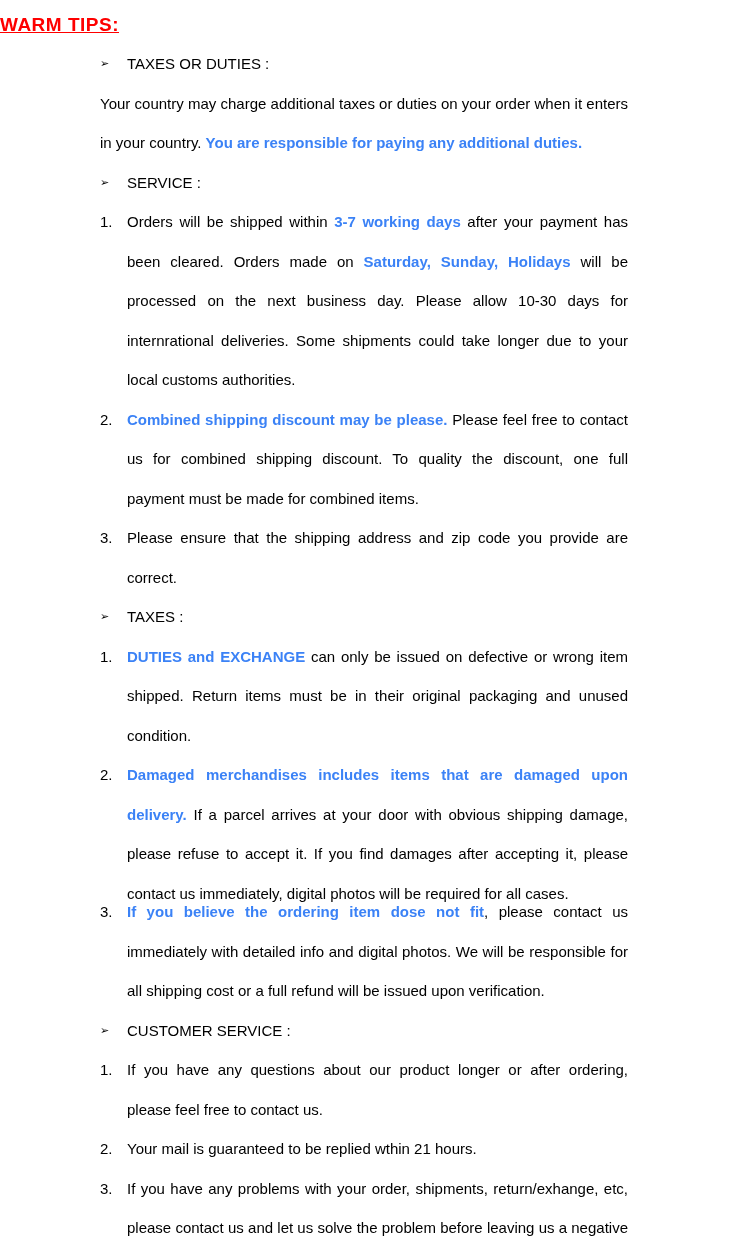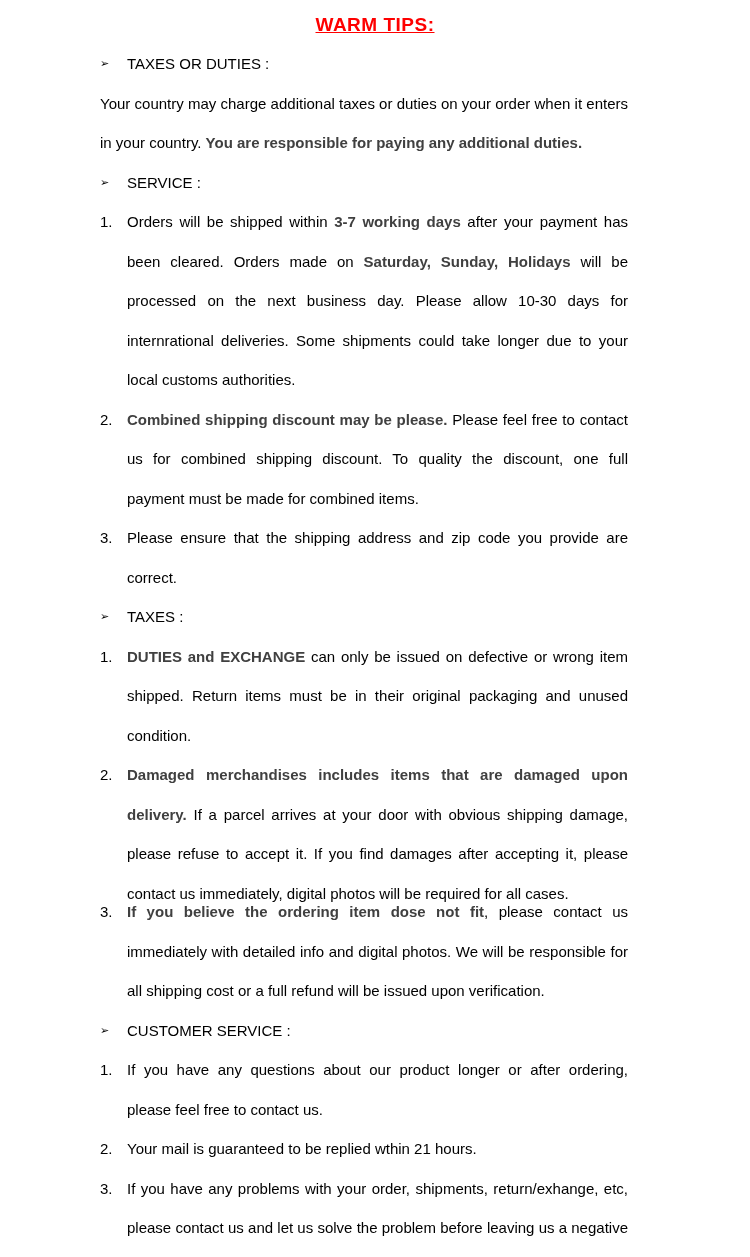--- a/index.html
+++ b/index.html
@@ -14,21 +14,21 @@
     padding-top: 14px;
     font-family: "Liberation Sans", sans-serif;
     color: #000000;
     background: #ffffff;
   }
   .title {
     font-size: 19px;
     font-weight: bold;
     color: #fe0000;
     text-decoration: underline;
-    text-align: center;
+    text-align: left;
     letter-spacing: 0.5px;
     margin: 0 0 8px 0;
   }
   .content {
     margin-left: 100px;
     width: 528px;
     font-size: 15px;
   }
   .row {
     display: flex;
@@ -47,21 +47,21 @@
   }
   .heading-label {
     font-weight: normal;
     flex: 1;
   }
   .item-text {
     flex: 1;
     text-align: justify;
   }
   .red {
-    color: #404040;
+    color: #3b82f6;
     font-weight: bold;
   }
 </style>
 </head>
 <body>
 
 <div class="page">
   <div class="title">WARM TIPS:</div>
   <div class="content">
       <div class="section">

